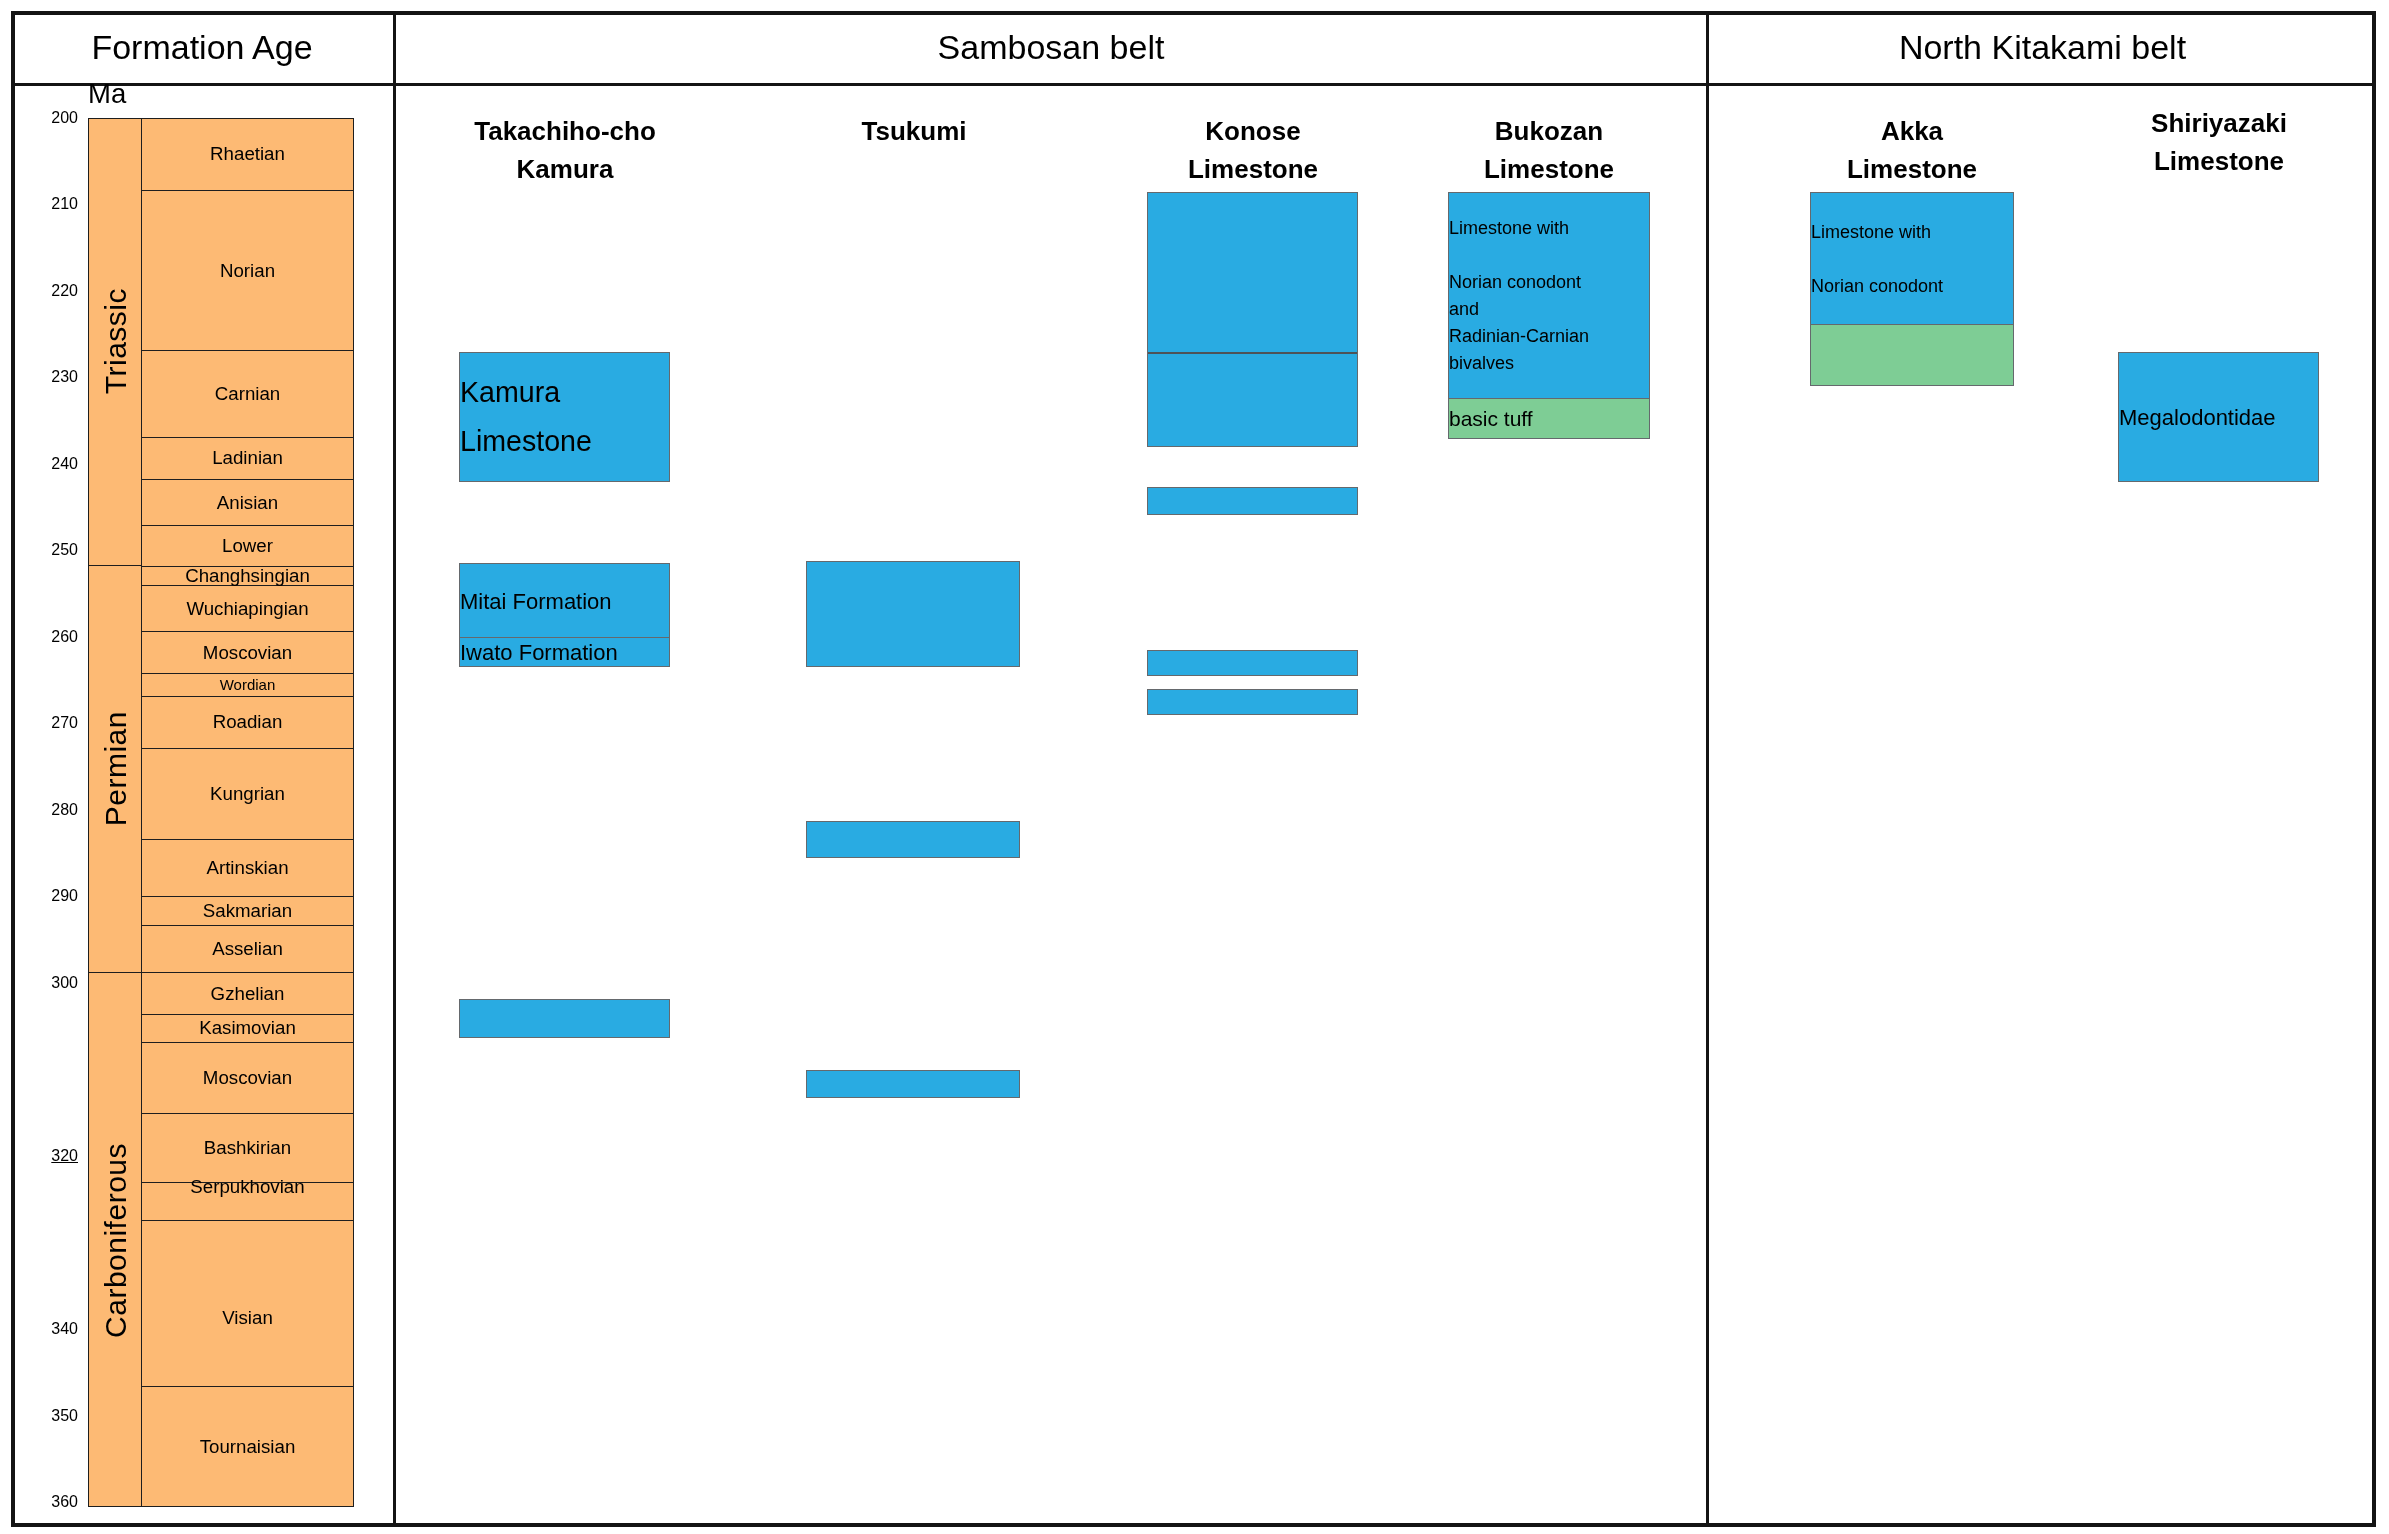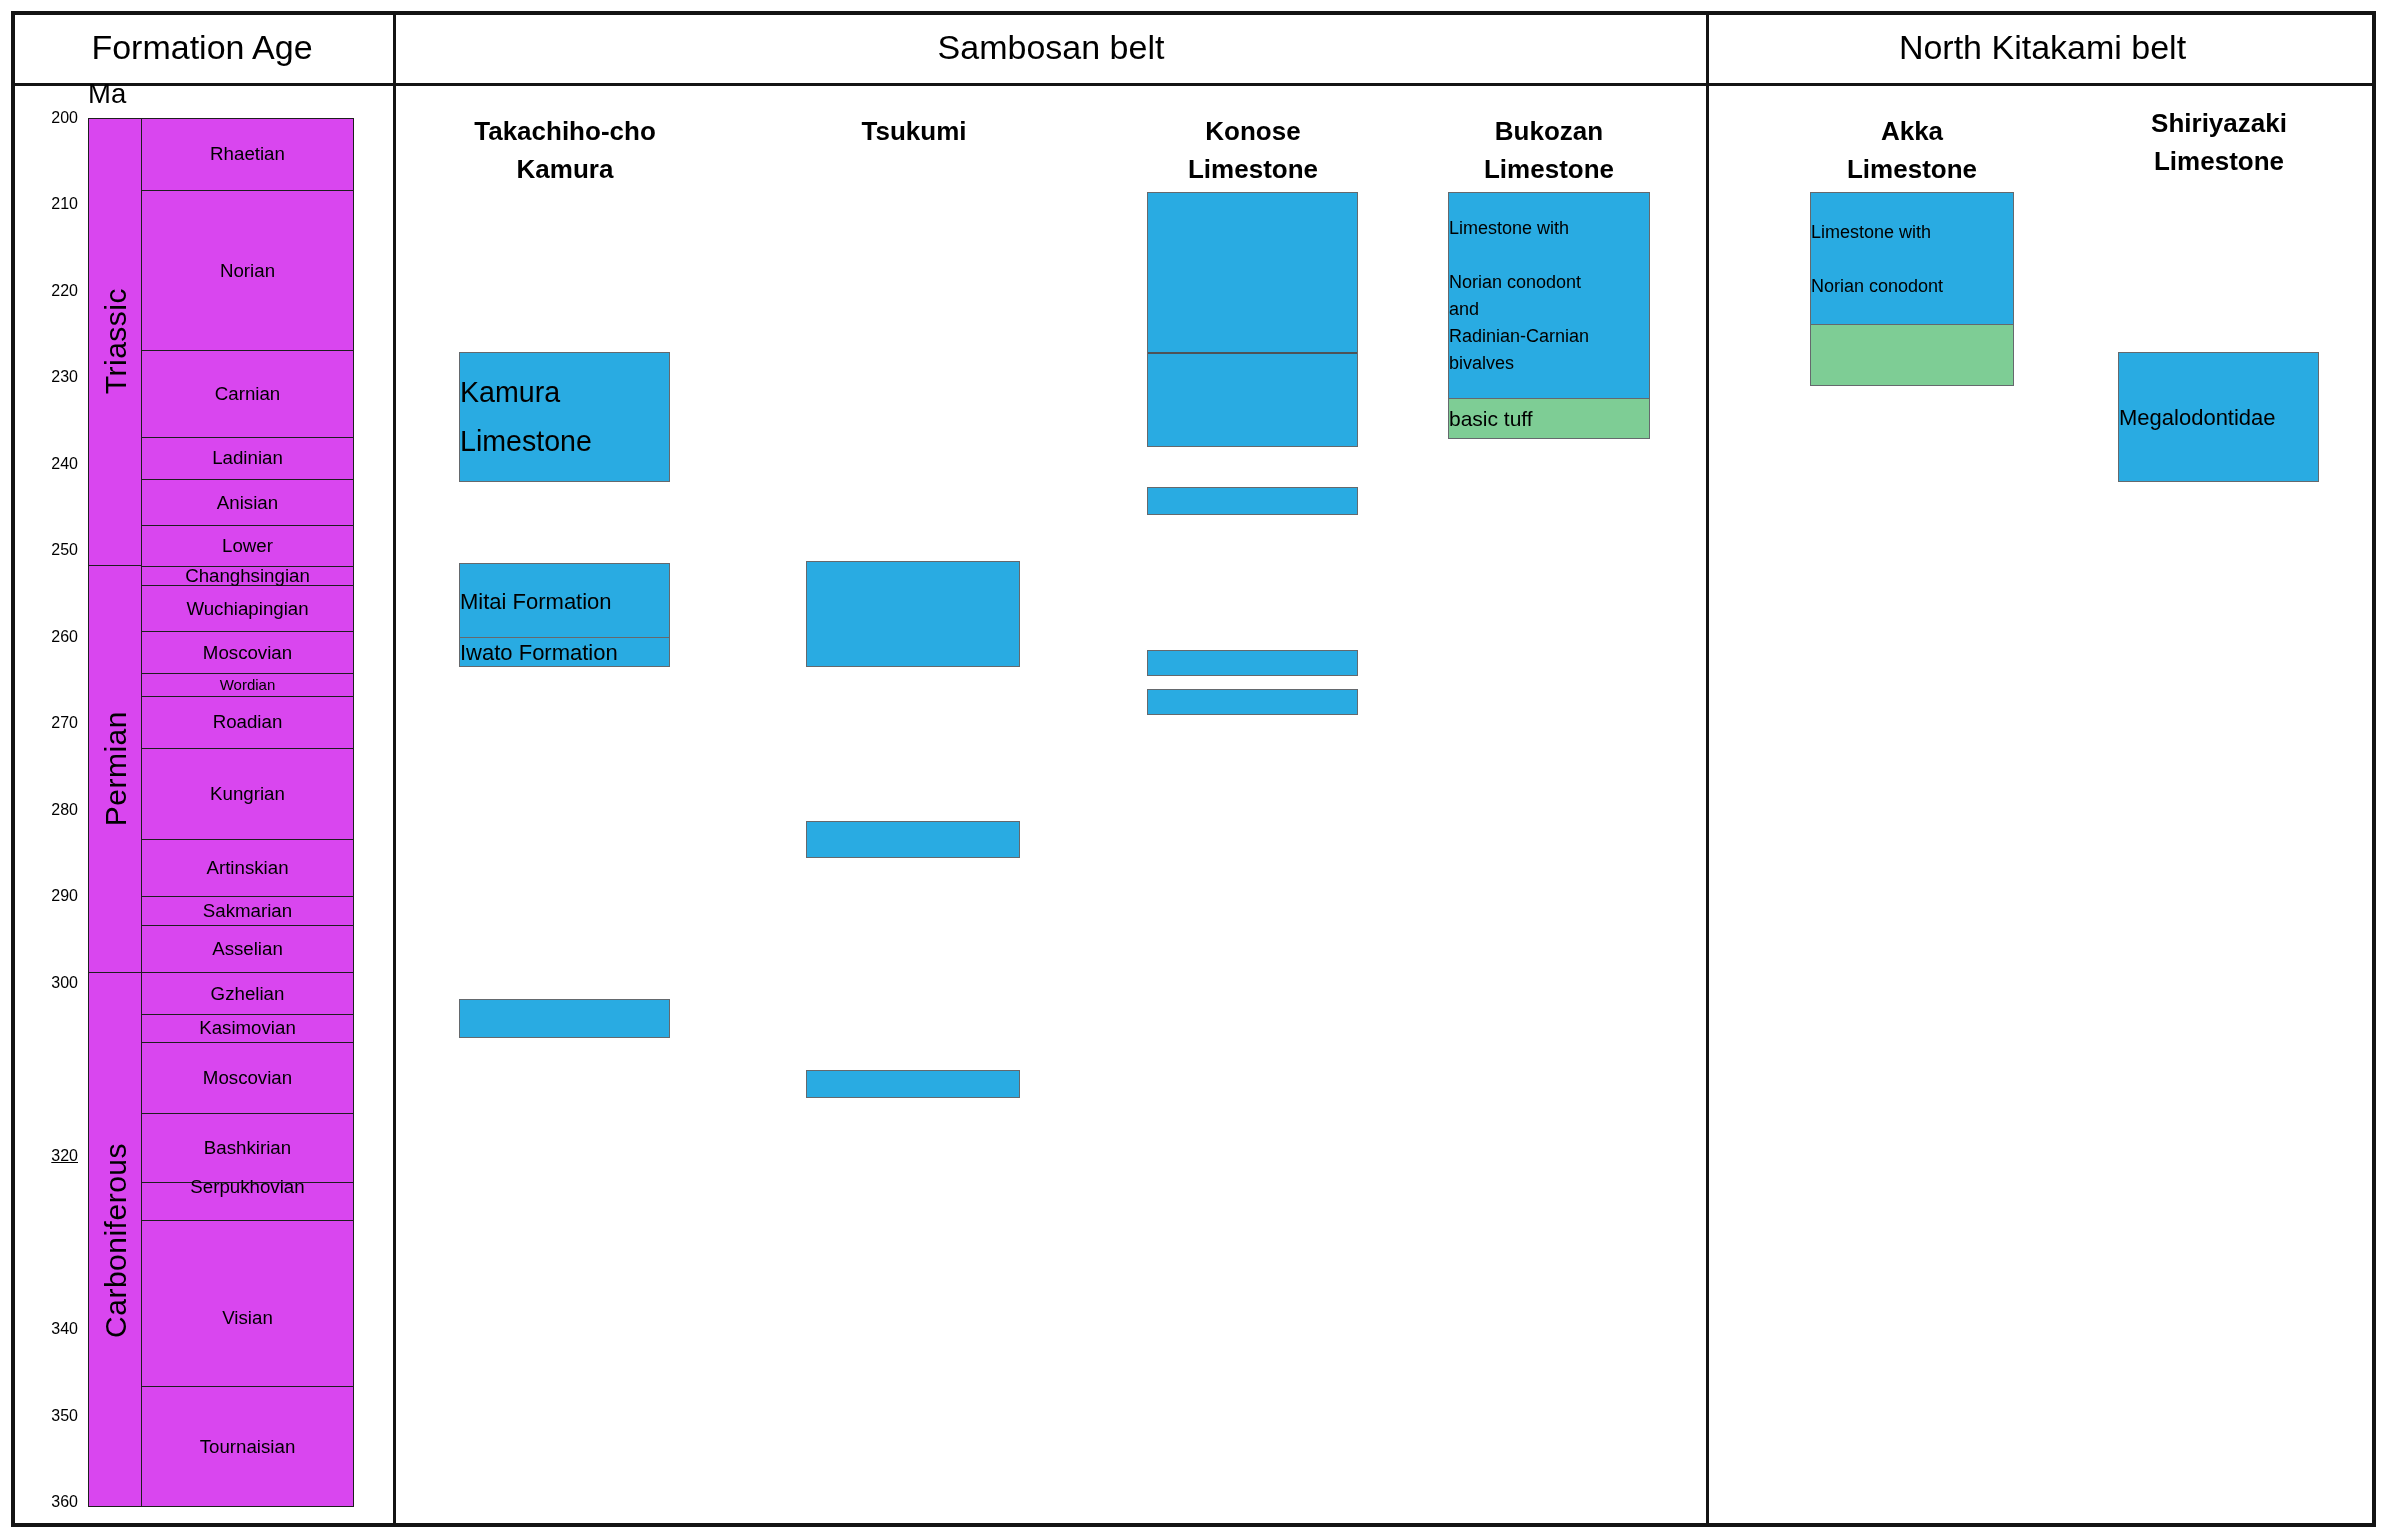--- a/index.html
+++ b/index.html
@@ -9,21 +9,21 @@
   .vdiv{top:11px;height:1516px;width:3.3px;background:#141414}
   #vdiv-sambosan{left:393px}
   #vdiv-kitakami{left:1706px}
   #header-underline{left:11px;top:83px;width:2365px;height:3.3px;background:#141414}
   .belt-title{top:27.5px;font-size:34px;line-height:38px;text-align:center;white-space:nowrap}
   #title-geoage{left:11px;width:382px}
   #title-sambosan{left:396px;width:1310px}
   #title-kitakami{left:1709px;width:667px}
   #ma-label{left:88px;top:78px;font-size:27.5px}
   .tick-label{left:12px;width:66px;text-align:right;font-size:16px;height:28.6px;line-height:28.6px}
-  .colbox{box-sizing:border-box;border:1.6px solid #1e1e1e;background:#d946ef}
+  .colbox{box-sizing:border-box;border:1.6px solid #1e1e1e;background:#fdba74}
   .era-row,.stage-row{position:absolute;left:0;width:100%;box-sizing:border-box;display:flex;align-items:center;justify-content:center;border-bottom:1.6px solid #1e1e1e}
   .lastrow{border-bottom:none}
   .era-row span{writing-mode:vertical-rl;transform:rotate(180deg);font-size:30px;letter-spacing:0.5px;white-space:nowrap}
   .stage-row span{font-size:18.7px;white-space:nowrap}
   .stage-row.small span{font-size:15px}
   .col-header{width:352px;text-align:center;font-weight:bold;font-size:26px;line-height:1.45}
   .fbox{box-sizing:border-box;border:1.6px solid #65696d;display:flex;flex-direction:column;align-items:flex-start;justify-content:center;text-align:center;overflow:visible}
   .fbox .bl{white-space:pre}
   .inner-div{position:absolute;left:0;width:100%;height:1.6px;background:#4e5357}
 </style>

